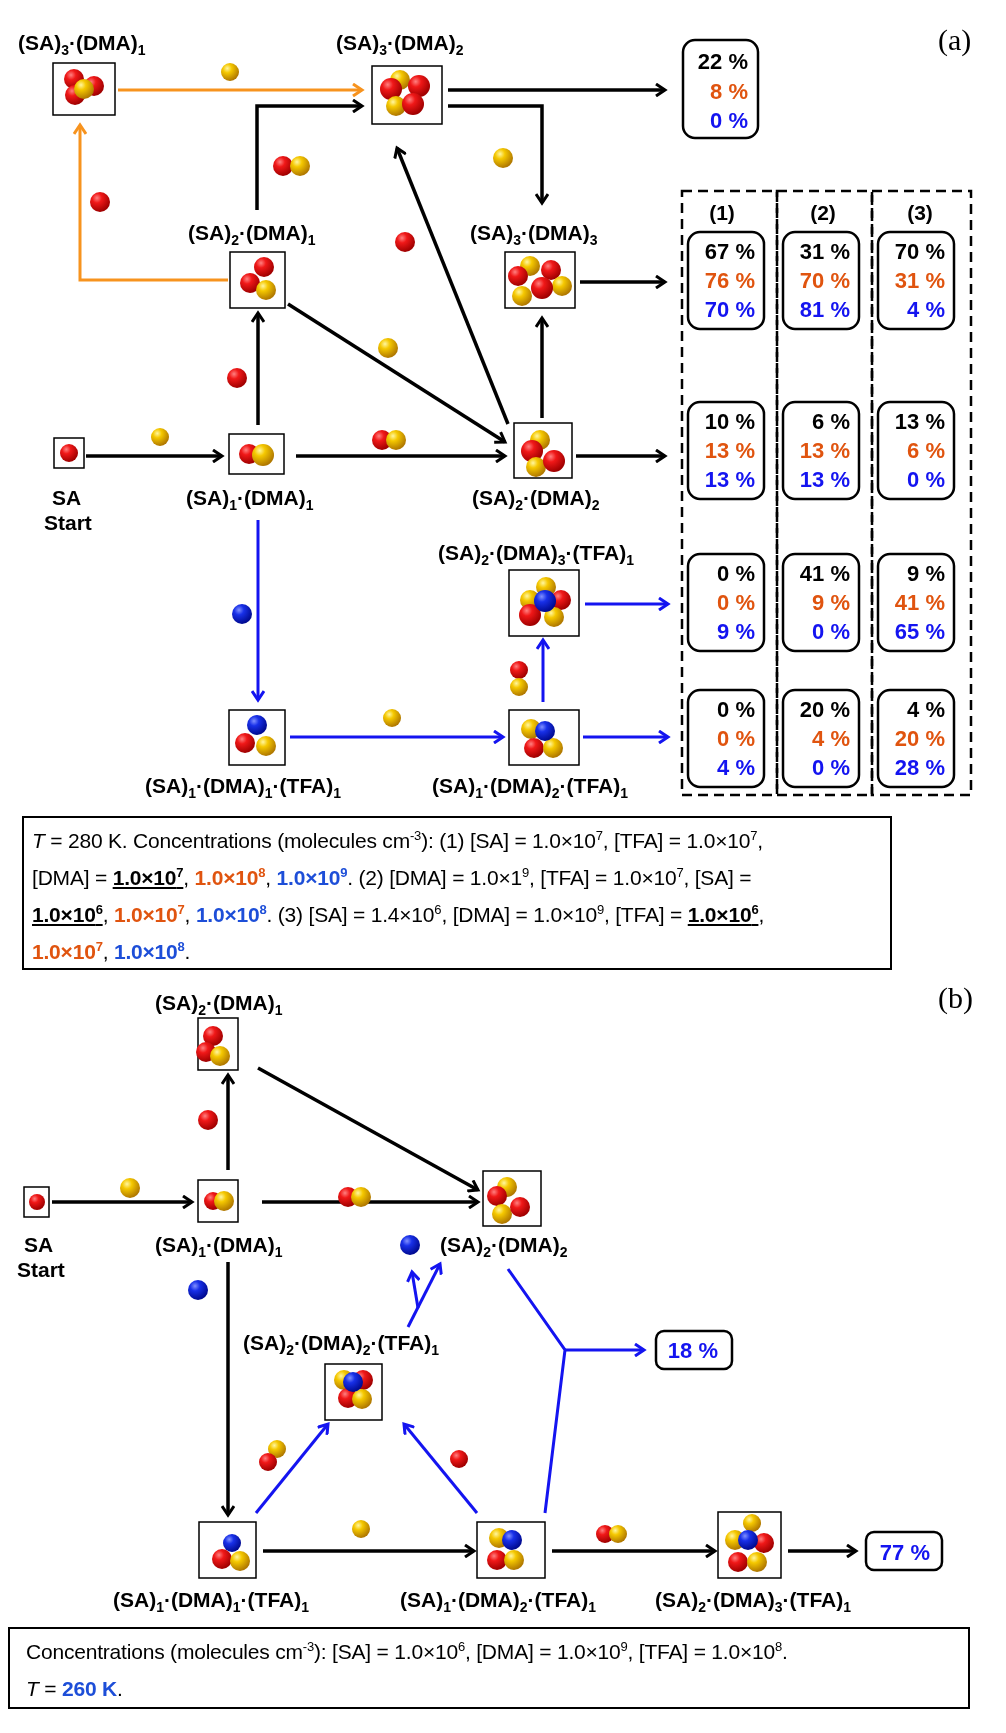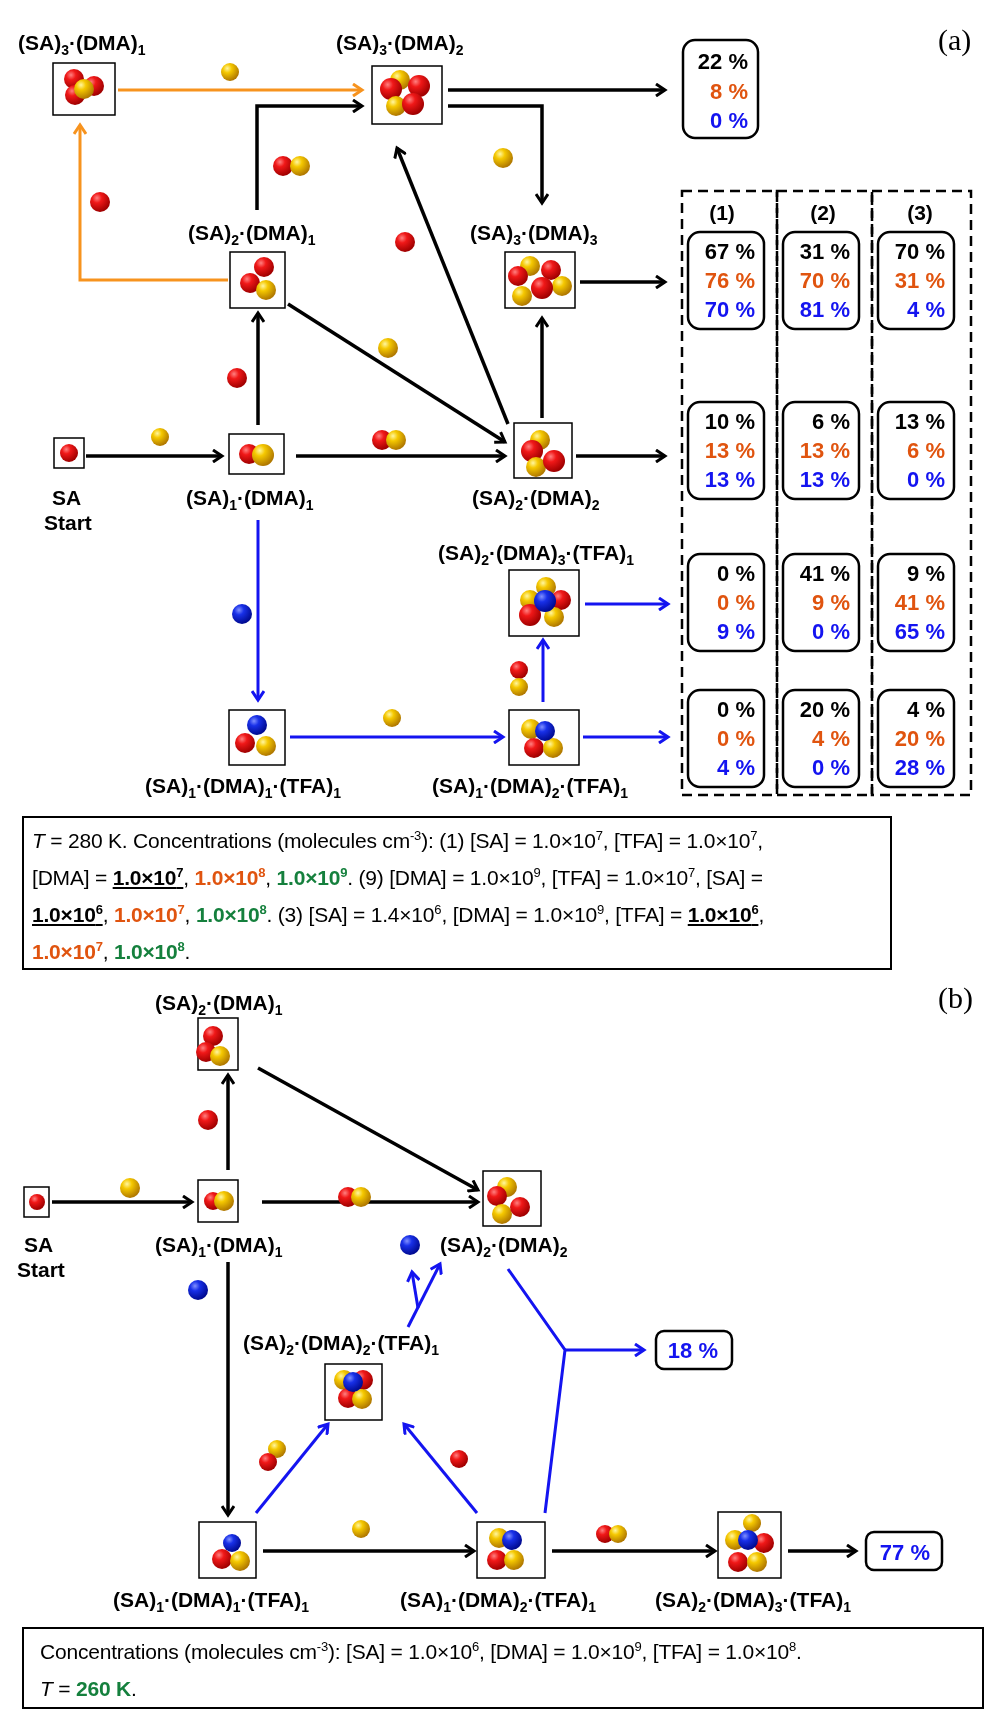--- a/index.html
+++ b/index.html
@@ -6,21 +6,21 @@
   body{width:1006px;height:1733px;position:relative;overflow:hidden;font-family:"Liberation Sans",sans-serif;color:#000;}
   #diagram{position:absolute;left:0;top:0;}
   .lbl{font-family:"Liberation Sans",sans-serif;font-weight:bold;font-size:21px;fill:#000;}
   .sub{font-size:14px;}
   .panel{font-family:"Liberation Serif",serif;font-size:30px;fill:#000;}
   .pct{font-family:"Liberation Sans",sans-serif;font-weight:bold;font-size:22px;}
   .colhdr{font-family:"Liberation Sans",sans-serif;font-weight:bold;font-size:21px;}
   .caption{position:absolute;border:2.5px solid #000;box-sizing:border-box;background:#fff;
     font-family:"Liberation Sans",sans-serif;font-size:21px;line-height:37px;padding:4px 8px;letter-spacing:-0.2px;}
   .caption b{font-weight:bold;}
-  .c-black{color:#000;text-decoration:underline;} .c-orange{color:#e0540f;text-align:center;} .c-blue{color:#15803d;}
+  .c-black{color:#000;text-decoration:underline;} .c-orange{color:#e0540f;text-align:center;} .c-blue{color:#1d4ed8;}
   sup{font-size:13px;vertical-align:8px;line-height:0;}
 </style>
 </head>
 <body>
 
 <svg id="diagram" width="1006" height="1733" viewBox="0 0 1006 1733" xmlns="http://www.w3.org/2000/svg">
   <defs>
     <radialGradient id="gRed" cx="35%" cy="30%" r="70%">
       <stop offset="0" stop-color="#ff8080"></stop>
         <stop offset="0.35" stop-color="#f01818"></stop>
@@ -318,21 +318,21 @@
     <text class="pct" x="718" y="1358" text-anchor="end" fill="#1414f0">18 %</text>
   </g>
   <g>
     <rect x="866" y="1532" width="76" height="38" rx="8" fill="#fff" stroke="#000" stroke-width="2.5"></rect>
     <text class="pct" x="930" y="1560" text-anchor="end" fill="#1414f0">77 %</text>
   </g>
 </svg>
 
 <div class="caption" style="left:22px;top:816px;width:870px;height:154px;">
   <span><i>T</i><span> = 280 K. Concentrations (molecules cm</span><sup>-3</sup><span>): (1) [SA] = 1.0×10</span><sup>7</sup><span>, [TFA] = 1.0×10</span><sup>7</sup><span>,</span><br>
-  <span>[DMA] = </span><b class="c-black"><span>1.0×10</span><sup>7</sup></b>, <b class="c-orange"><span>1.0×10</span><sup>8</sup></b>, <b class="c-blue"><span>1.0×10</span><sup>9</sup></b><span>. (9) [DMA] = 1.0×10</span><sup>9</sup><span>, [TFA] = 1.0×10</span><sup>7</sup><span>, [SA] =</span><br>
+  <span>[DMA] = </span><b class="c-black"><span>1.0×10</span><sup>7</sup></b>, <b class="c-orange"><span>1.0×10</span><sup>8</sup></b>, <b class="c-blue"><span>1.0×10</span><sup>9</sup></b><span>. (2) [DMA] = 1.0×1</span><sup>9</sup><span>, [TFA] = 1.0×10</span><sup>7</sup><span>, [SA] =</span><br>
   <b class="c-black"><span>1.0×10</span><sup>6</sup></b>, <b class="c-orange"><span>1.0×10</span><sup>7</sup></b>, <b class="c-blue"><span>1.0×10</span><sup>8</sup></b><span>. (3) [SA] = 1.4×10</span><sup>6</sup><span>, [DMA] = 1.0×10</span><sup>9</sup><span>, [TFA] = </span><b class="c-black"><span>1.0×10</span><sup>6</sup></b>,<br>
   <b class="c-orange"><span>1.0×10</span><sup>7</sup></b>, <b class="c-blue"><span>1.0×10</span><sup>8</sup></b><span>.</span></span>
 </div>
 
-<div class="caption" style="left:22px;top:1627px;width:962px;height:82px;padding-left:16px;">
+<div class="caption" style="left:8px;top:1627px;width:962px;height:82px;padding-left:16px;">
   <span>Concentrations (molecules cm</span><sup>-3</sup><span>): [SA] = 1.0×10</span><sup>6</sup><span>, [DMA] = 1.0×10</span><sup>9</sup><span>, [TFA] = 1.0×10</span><sup>8</sup><span>.</span><br>
   <i>T</i><span> = </span><b class="c-blue">260 K</b><span>.</span>
 </div>
 
 </body></html>

